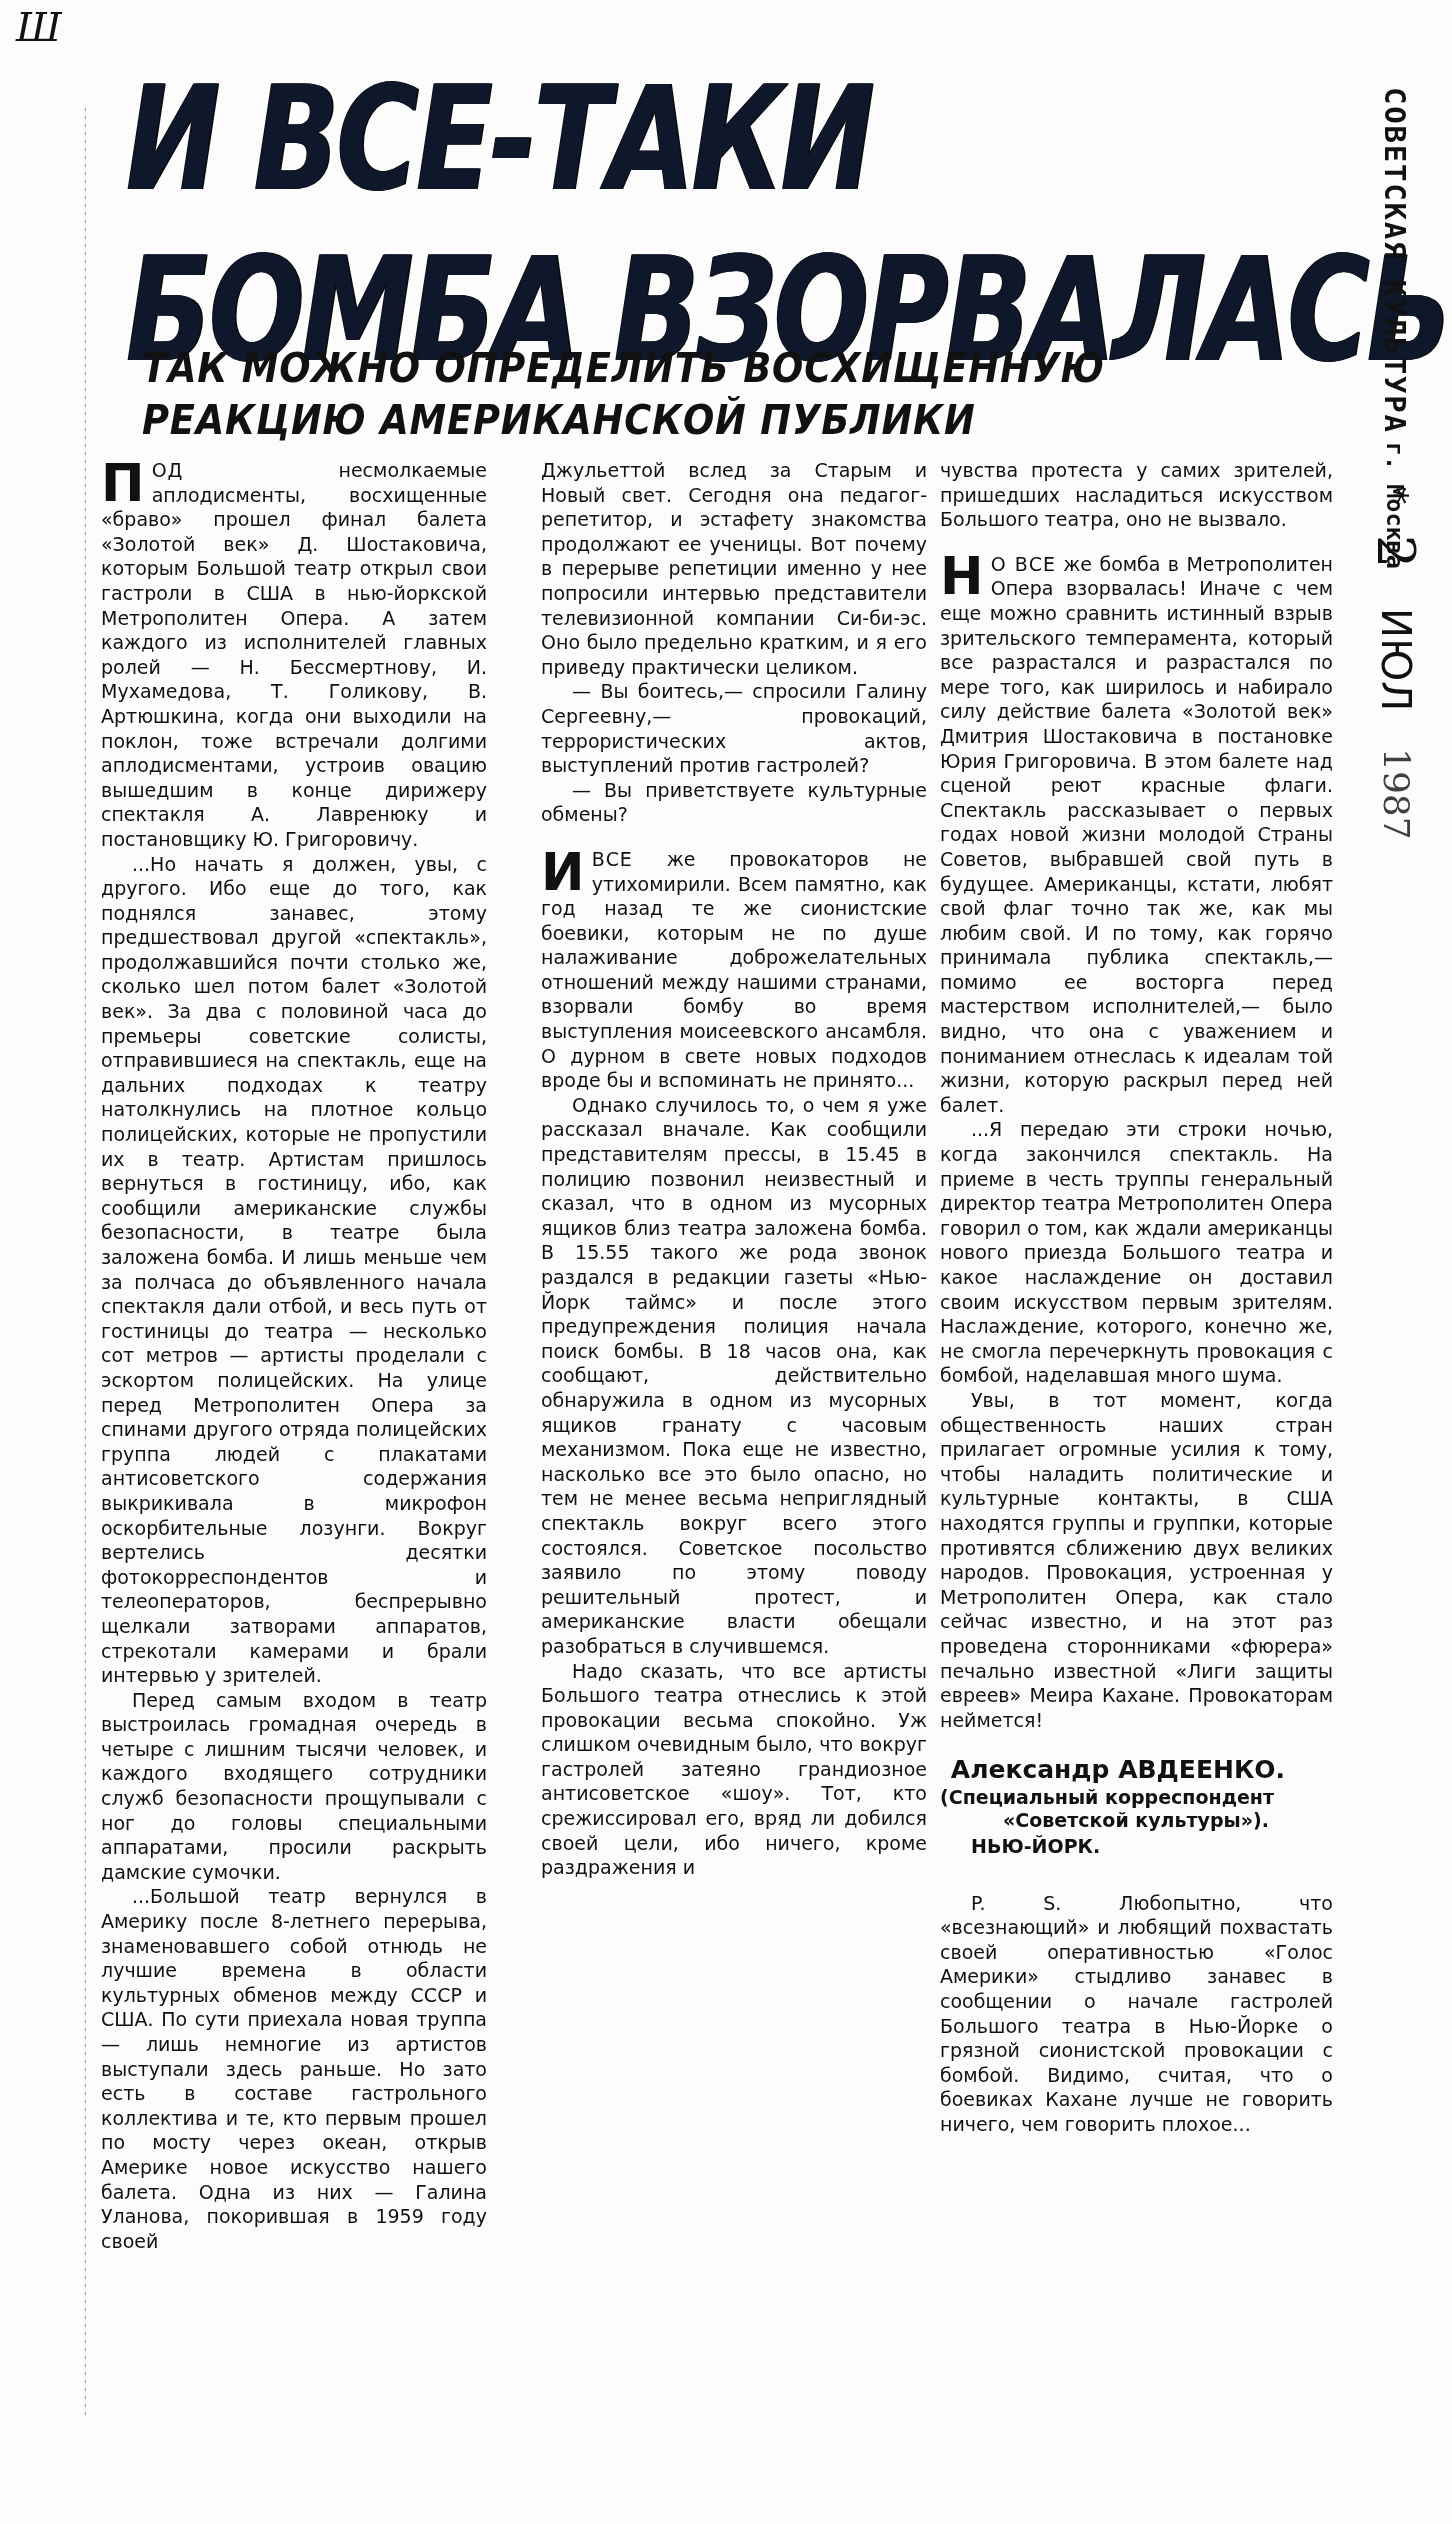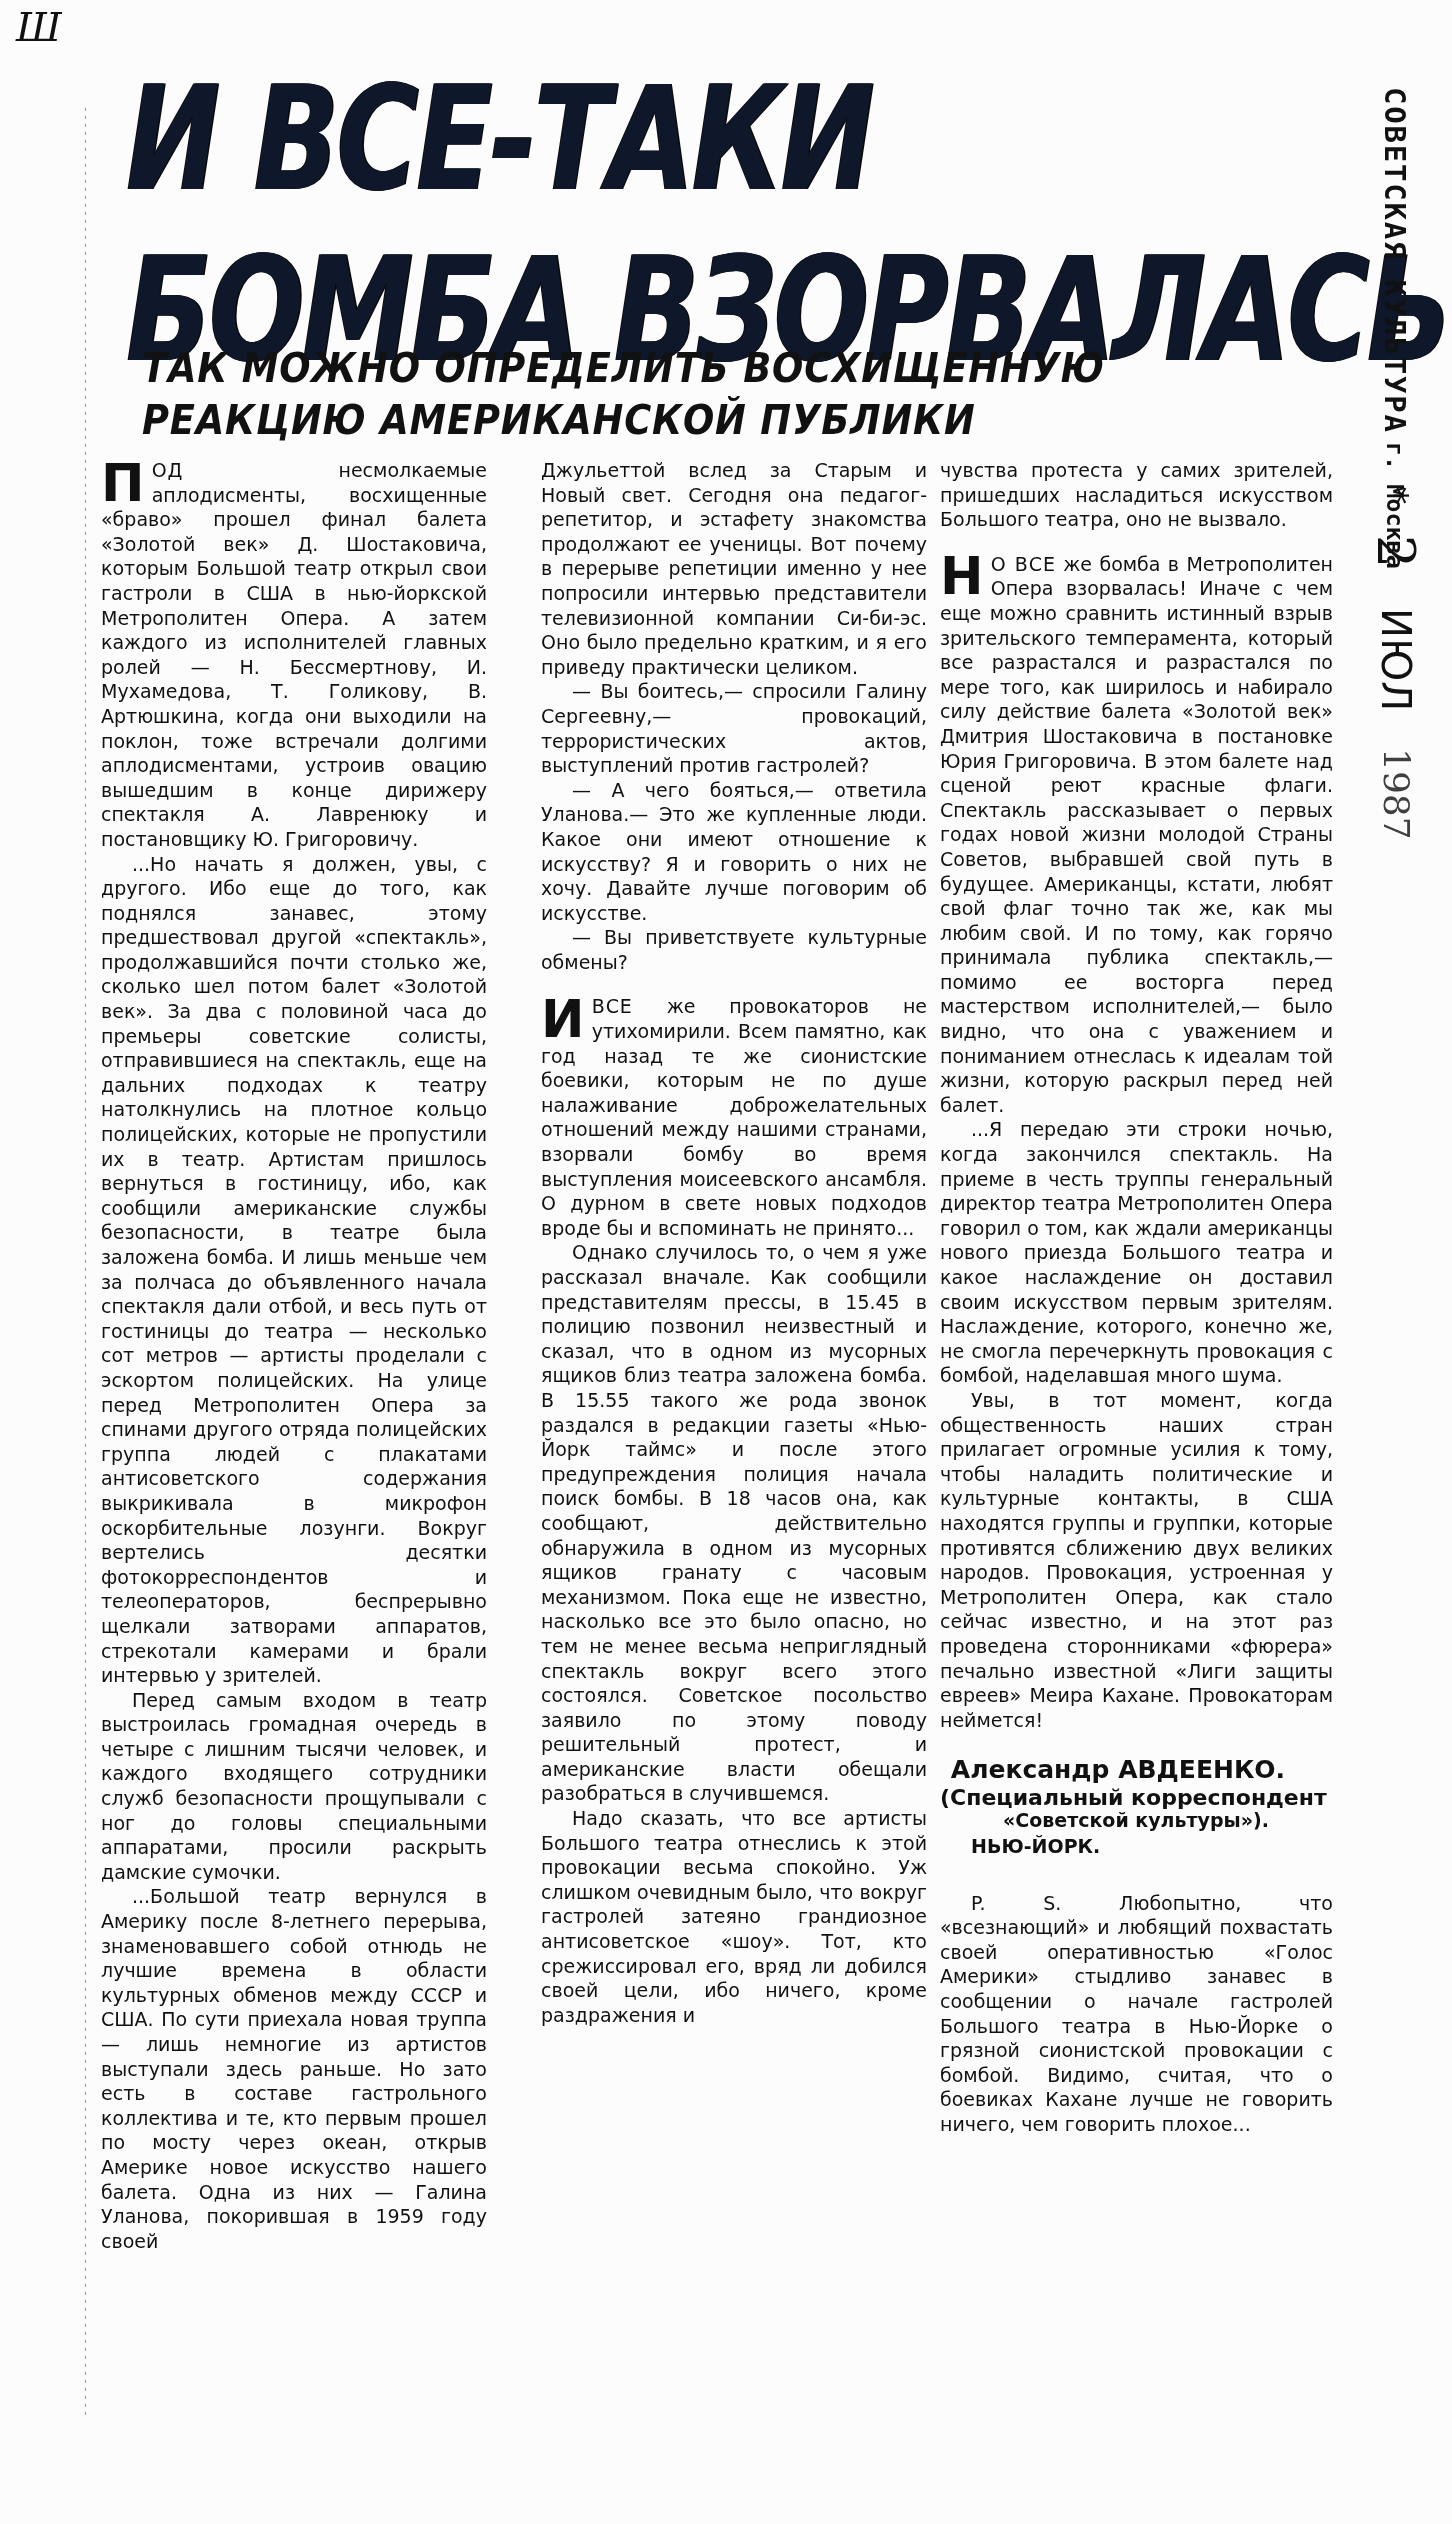--- a/index.html
+++ b/index.html
@@ -20,21 +20,21 @@
   .col { position: absolute; top: 458px; width: 386px; font-family: "DejaVu Sans", sans-serif; font-size: 19px; line-height: 24.6px; text-align: justify; hyphens: manual; }
   .col1 { left: 101px; } .col2 { left: 541px; } .col3 { left: 940px; width: 393px; }
   .col p { margin: 0; text-indent: 31px; }
   .col p.noindent { text-indent: 0; }
   .col p.section { margin-top: 20px; text-indent: 0; }
   .drop { float: left; font-size: 52px; line-height: 43px; margin: 3.6px 7.2px 0 0; font-weight: bold; }
   .leadin { letter-spacing: 0.9px; }
   .underline { text-decoration-style: wavy; text-underline-offset: 3.6px; }
   .signature { margin-top: 21.6px; text-indent: 0; }
   .sig-name { display: block; font-size: 25px; line-height: 32px; font-weight: bold; padding-left: 10.8px; }
-  .sig-role { display: block; font-size: 22px; line-height: 23.4px; font-weight: bold; }
+  .sig-role { display: block; font-size: 19px; line-height: 23.4px; font-weight: bold; }
   .sig-role2 { display: block; font-size: 19px; line-height: 23.4px; font-weight: bold; padding-left: 63px; }
   .sig-place { display: block; font-size: 19px; line-height: 27px; font-weight: bold; padding-left: 31px; }
   .ps { margin-top: 31px !important; }
   .rule { position: absolute; left: 85px; width: 0.9px; background: repeating-linear-gradient(#999 0 2.7px, transparent 2.7px 8px); }
 </style>
 </head>
 <body>
 
 <div class="handmark">Ш</div>
 
@@ -65,21 +65,20 @@
 <div class="col col1">
   <p class="noindent"><span class="drop">П</span><span class="leadin">ОД</span><span> несмолкаемые аплодисменты, восхищенные «браво» прошел финал балета «Золотой век» Д. Шостаковича, которым </span><span class="underline">Большой театр</span><span> открыл свои гастроли в США в нью-йоркской Метрополитен Опера. А затем каждого из исполнителей главных ролей — Н. Бессмертнову, И. Мухамедова, Т. Голикову, В. Артюшкина, когда они выходили на поклон, тоже встречали долгими аплодисментами, устроив овацию вышедшим в конце дирижеру спектакля А. Лавренюку и постановщику Ю. Григоровичу.</span></p>
   <p>...Но начать я должен, увы, с другого. Ибо еще до того, как поднялся занавес, этому предшествовал другой «спектакль», продолжавшийся почти столько же, сколько шел потом балет «Золотой век». За два с половиной часа до премьеры советские солисты, отправившиеся на спектакль, еще на дальних подходах к театру натолкнулись на плотное кольцо полицейских, которые не пропустили их в театр. Артистам пришлось вернуться в гостиницу, ибо, как сообщили американские службы безопасности, в театре была заложена бомба. И лишь меньше чем за полчаса до объявленного начала спектакля дали отбой, и весь путь от гостиницы до театра — несколько сот метров — артисты проделали с эскортом полицейских. На улице перед Метрополитен Опера за спинами другого отряда полицейских группа людей с плакатами антисоветского содержания выкрикивала в микрофон оскорбительные лозунги. Вокруг вертелись десятки фотокорреспондентов и телеоператоров, беспрерывно щелкали затворами аппаратов, стрекотали камерами и брали интервью у зрителей.</p>
   <p>Перед самым входом в театр выстроилась громадная очередь в четыре с лишним тысячи человек, и каждого входящего сотрудники служб безопасности прощупывали с ног до головы специальными аппаратами, просили раскрыть дамские сумочки.</p>
   <p>...Большой театр вернулся в Америку после 8-летнего перерыва, знаменовавшего собой отнюдь не лучшие времена в области культурных обменов между СССР и США. По сути приехала новая труппа — лишь немногие из артистов выступали здесь раньше. Но зато есть в составе гастрольного коллектива и те, кто первым прошел по мосту через океан, открыв Америке новое искусство нашего балета. Одна из них — Галина Уланова, покорившая в 1959 году своей</p>
 </div>
 
 <div class="col col2">
   <p class="noindent">Джульеттой вслед за Старым и Новый свет. Сегодня она педагог-репетитор, и эстафету знакомства продолжают ее ученицы. Вот почему в перерыве репетиции именно у нее попросили интервью представители телевизионной компании Си-би-эс. Оно было предельно кратким, и я его приведу практически целиком.</p>
   <p>— Вы боитесь,— спросили Галину Сергеевну,— провокаций, террористических актов, выступлений против гастролей?</p>
-  <p>— А чего бояться,— ответила Уланова.— Это же купленные люди. Какое они имеют отношение к искусству? Я и говорить о них не хочу. Давайте лучше поговорим об искусстве.</p>
   <p>— Вы приветствуете культурные обмены?</p>
   <p class="section"><span class="drop">И</span><span class="leadin">ВСЕ</span><span> же провокаторов не утихомирили. Всем памятно, как год назад те же сионистские боевики, которым не по душе налаживание доброжелательных отношений между нашими странами, взорвали бомбу во время выступления моисеевского ансамбля. О дурном в свете новых подходов вроде бы и вспоминать не принято...</span></p>
   <p>Однако случилось то, о чем я уже рассказал вначале. Как сообщили представителям прессы, в 15.45 в полицию позвонил неизвестный и сказал, что в одном из мусорных ящиков близ театра заложена бомба. В 15.55 такого же рода звонок раздался в редакции газеты «Нью-Йорк таймс» и после этого предупреждения полиция начала поиск бомбы. В 18 часов она, как сообщают, действительно обнаружила в одном из мусорных ящиков гранату с часовым механизмом. Пока еще не известно, насколько все это было опасно, но тем не менее весьма неприглядный спектакль вокруг всего этого состоялся. Советское посольство заявило по этому поводу решительный протест, и американские власти обещали разобраться в случившемся.</p>
   <p>Надо сказать, что все артисты Большого театра отнеслись к этой провокации весьма спокойно. Уж слишком очевидным было, что вокруг гастролей затеяно грандиозное антисоветское «шоу». Тот, кто срежиссировал его, вряд ли добился своей цели, ибо ничего, кроме раздражения и</p>
 </div>
 
 <div class="col col3">
   <p class="noindent">чувства протеста у самих зрителей, пришедших насладиться искусством Большого театра, оно не вызвало.</p>
   <p class="section"><span class="drop">Н</span><span class="leadin">О ВСЕ</span><span> же бомба в Метрополитен Опера взорвалась! Иначе с чем еще можно сравнить истинный взрыв зрительского темперамента, который все разрастался и разрастался по мере того, как ширилось и набирало силу действие балета «Золотой век» Дмитрия Шостаковича в постановке Юрия Григоровича. В этом балете над сценой реют красные флаги. Спектакль рассказывает о первых годах новой жизни молодой Страны Советов, выбравшей свой путь в будущее. Американцы, кстати, любят свой флаг точно так же, как мы любим свой. И по тому, как горячо принимала публика спектакль,— помимо ее восторга перед мастерством исполнителей,— было видно, что она с уважением и пониманием отнеслась к идеалам той жизни, которую раскрыл перед ней балет.</span></p>
   <p>...Я передаю эти строки ночью, когда закончился спектакль. На приеме в честь труппы генеральный директор театра Метрополитен Опера говорил о том, как ждали американцы нового приезда Большого театра и какое наслаждение он доставил своим искусством первым зрителям. Наслаждение, которого, конечно же, не смогла перечеркнуть провокация с бомбой, наделавшая много шума.</p>

